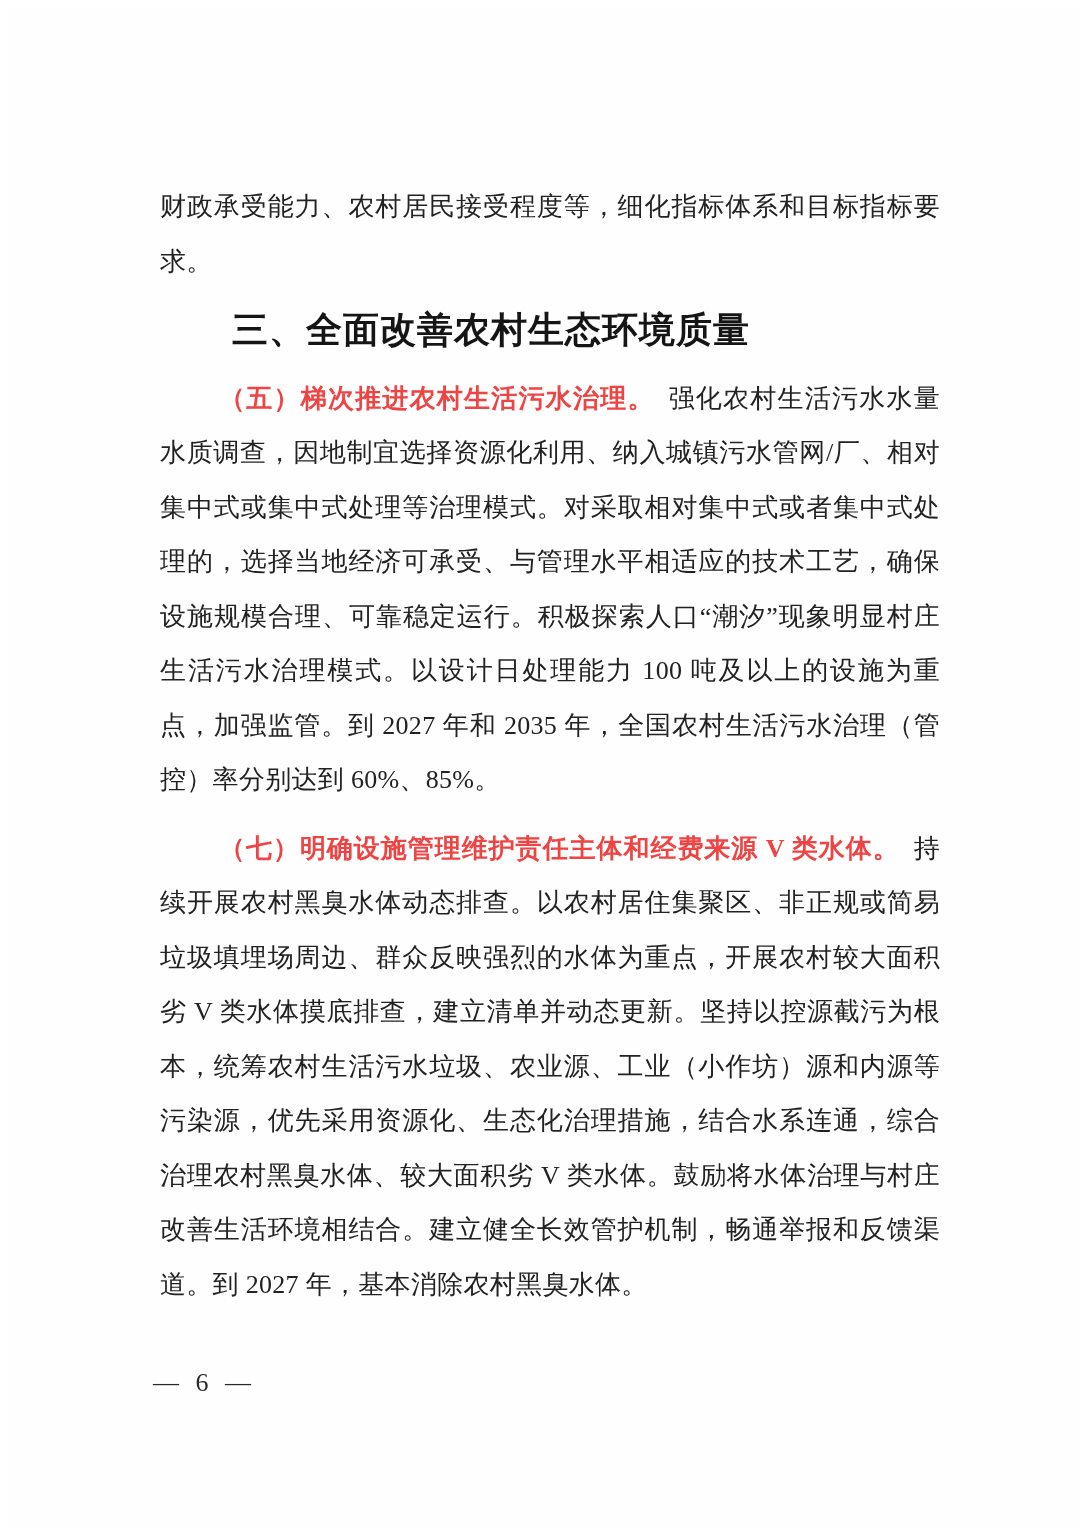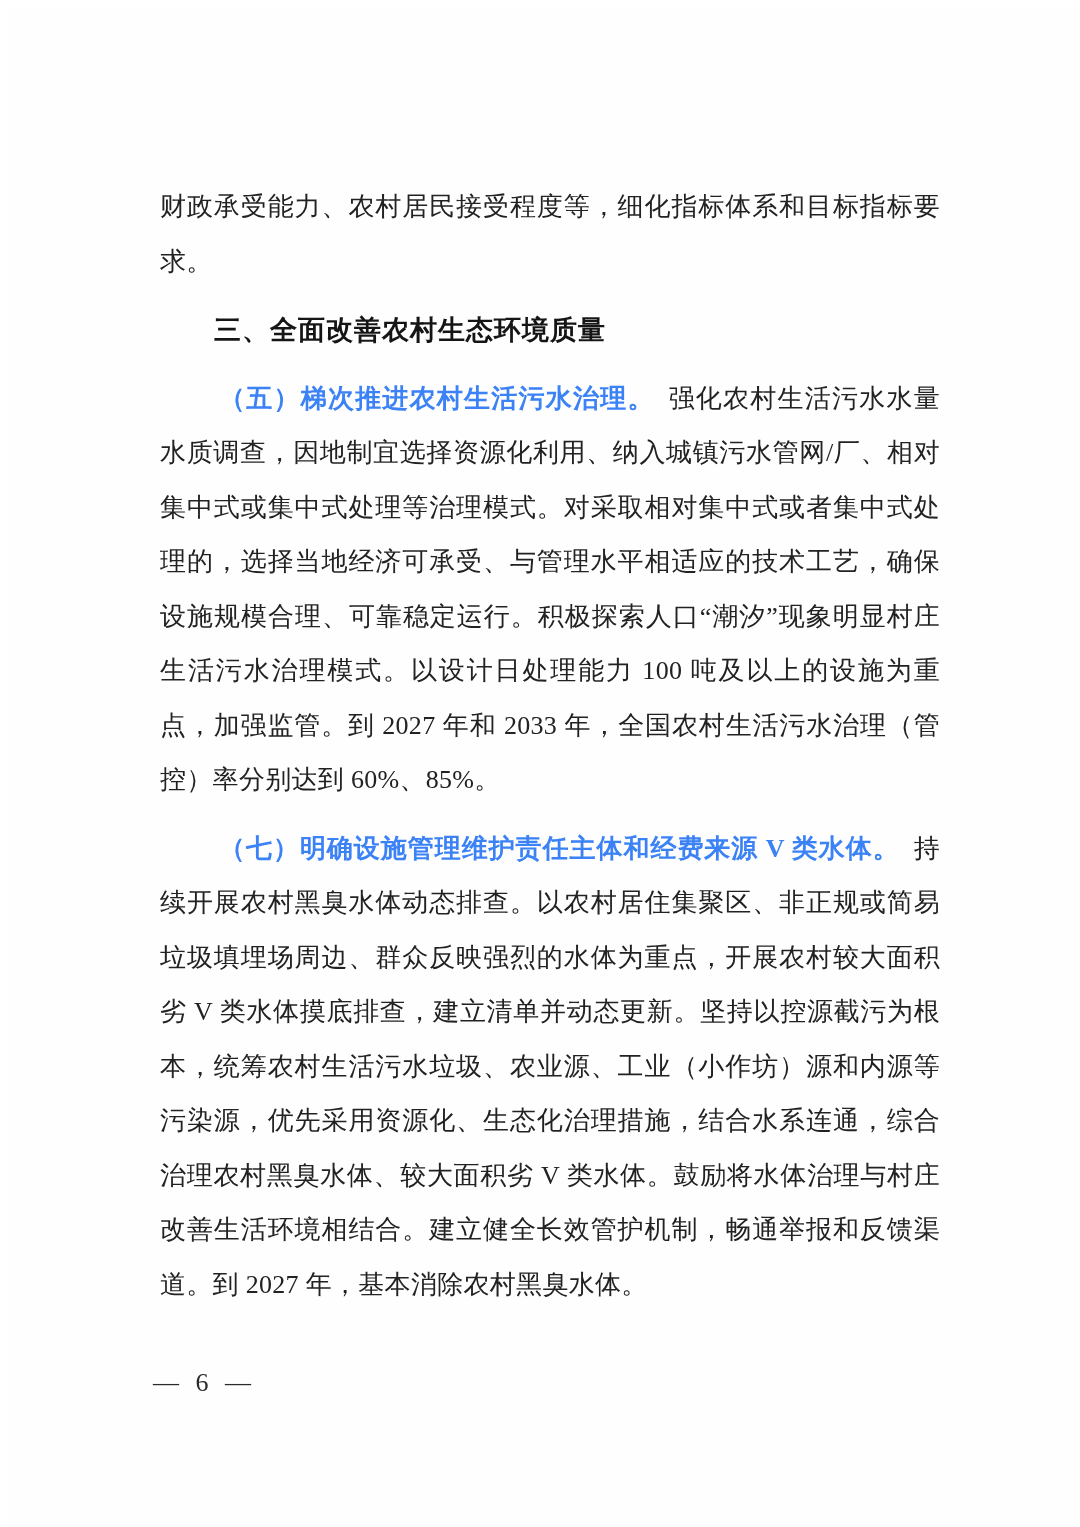--- a/index.html
+++ b/index.html
@@ -34,27 +34,27 @@
     text-indent: 2em;
     text-align: justify;
   }
   .para.no-indent {
     text-indent: 0;
   }
   .section-heading {
     text-indent: 2em;
     font-family: "Liberation Sans", "DejaVu Sans", sans-serif;
     font-weight: 700;
-    font-size: 27px;
+    font-size: 36px;
     letter-spacing: 1px;
     color: #151515;
   }
   .lead {
     font-weight: 700;
-    color: #3b82f6;
+    color: #ef4444;
   }
   .footer {
     position: absolute;
     left: 139px;
     top: 1352px;
     font-size: 26px;
     line-height: 34px;
     color: #2a2a2a;
     word-spacing: 6px;
     letter-spacing: 2px;
@@ -63,21 +63,21 @@
 </head>
 <body>
 
 <div class="page">
   <div class="content">
 
     <p class="para no-indent">财政承受能力、农村居民接受程度等，细化指标体系和目标指标要求。</p>
 
     <h2 class="section-heading">三、全面改善农村生态环境质量</h2>
 
-    <p class="para"><span class="lead">（五）梯次推进农村生活污水治理。</span><span>强化农村生活污水水量水质调查，因地制宜选择资源化利用、纳入城镇污水管网/厂、相对集中式或集中式处理等治理模式。对采取相对集中式或者集中式处理的，选择当地经济可承受、与管理水平相适应的技术工艺，确保设施规模合理、可靠稳定运行。积极探索人口“潮汐”现象明显村庄生活污水治理模式。以设计日处理能力 100 吨及以上的设施为重点，加强监管。到 2027 年和 2033 年，全国农村生活污水治理（管控）率分别达到 60%、85%。</span></p>
+    <p class="para"><span class="lead">（五）梯次推进农村生活污水治理。</span><span>强化农村生活污水水量水质调查，因地制宜选择资源化利用、纳入城镇污水管网/厂、相对集中式或集中式处理等治理模式。对采取相对集中式或者集中式处理的，选择当地经济可承受、与管理水平相适应的技术工艺，确保设施规模合理、可靠稳定运行。积极探索人口“潮汐”现象明显村庄生活污水治理模式。以设计日处理能力 100 吨及以上的设施为重点，加强监管。到 2027 年和 2035 年，全国农村生活污水治理（管控）率分别达到 60%、85%。</span></p>
 
 
     <p class="para"><span class="lead">（七）明确设施管理维护责任主体和经费来源 V 类水体。</span><span>持续开展农村黑臭水体动态排查。以农村居住集聚区、非正规或简易垃圾填埋场周边、群众反映强烈的水体为重点，开展农村较大面积劣 V 类水体摸底排查，建立清单并动态更新。坚持以控源截污为根本，统筹农村生活污水垃圾、农业源、工业（小作坊）源和内源等污染源，优先采用资源化、生态化治理措施，结合水系连通，综合治理农村黑臭水体、较大面积劣 V 类水体。鼓励将水体治理与村庄改善生活环境相结合。建立健全长效管护机制，畅通举报和反馈渠道。到 2027 年，基本消除农村黑臭水体。</span></p>
 
   </div>
 
   <div class="footer">— 6 —</div>
 </div>
 
 </body></html>

